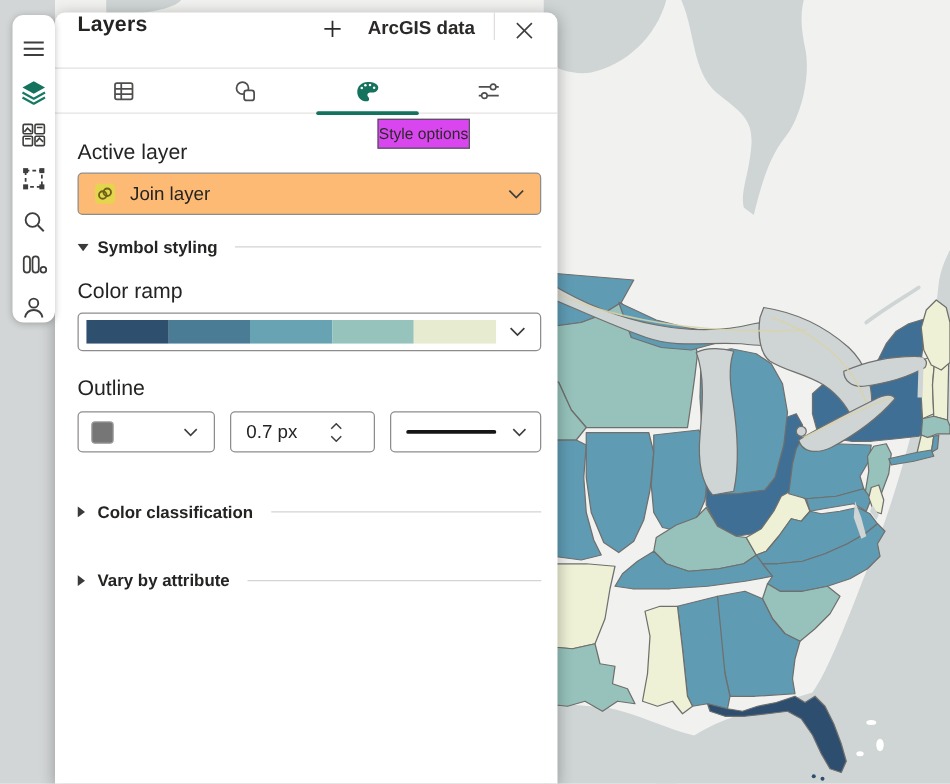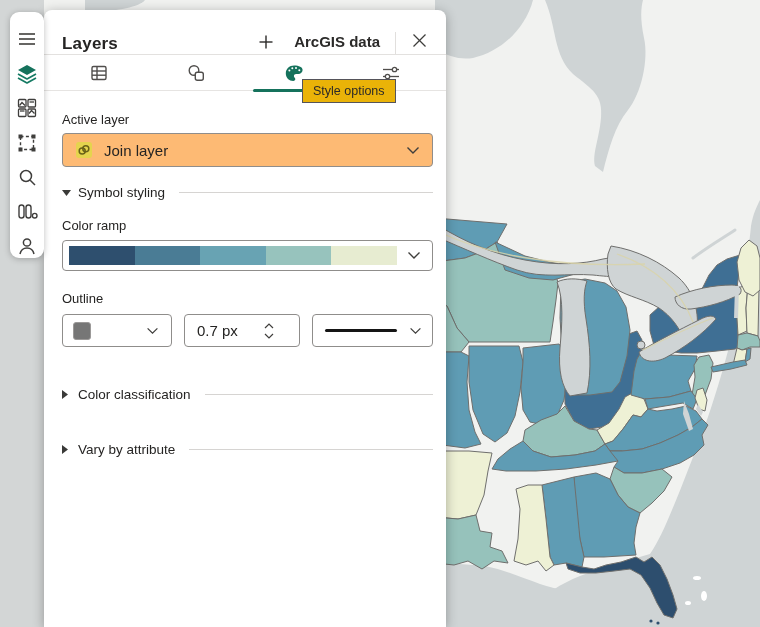--- a/index.html
+++ b/index.html
@@ -21,44 +21,44 @@
 
   
   .sidebar{position:absolute;left:10px;top:12px;width:34px;height:246px;background:#fff;
     border-radius:9px;box-shadow:0 1px 6px rgba(0,0,0,.25);display:flex;flex-direction:column;
     align-items:center;padding-top:15px;gap:11px;z-index:4}
   .sb-icon{width:24px;height:24px;display:flex;align-items:center;justify-content:center;cursor:pointer}
 
   
   .panel{position:absolute;left:44px;top:10px;width:402px;height:617px;background:#fff;
     border-radius:8px 8px 0 0;box-shadow:0 2px 12px rgba(0,0,0,.3);z-index:3}
-  .panel-header{height:45px;display:flex;align-items:flex-end;padding:0 13px 0 18px;border-bottom:1px solid #e3e1df}
+  .panel-header{height:45px;display:flex;align-items:flex-start;padding:0 13px 0 18px;border-bottom:1px solid #e3e1df}
   .panel-title{font-size:17px;font-weight:700;letter-spacing:.2px}
   .header-spacer{flex:1}
   .add-data{display:flex;align-items:center;gap:20px;font-size:15px;font-weight:700;color:#2b2a29;cursor:pointer;padding:4px 6px}
   .vrule{width:1px;height:22px;background:#e1dfdd;margin:0 9px}
   .close-btn{width:28px;height:28px;display:flex;align-items:center;justify-content:center;cursor:pointer}
 
   .tabs{height:36px;display:flex;border-bottom:1px solid #e6e4e2;padding:0 6px}
   .tab{flex:1;display:flex;align-items:center;justify-content:center;position:relative;cursor:pointer}
   .tab.active::after{content:"";position:absolute;left:50%;transform:translateX(-50%);bottom:-2px;
     width:82px;height:3px;background:var(--accent);border-radius:2px}
 
-  .tooltip{position:absolute;left:258px;top:69px;background:#eab308;border:1px solid #55545a;
-    font-size:12.5px;color:#2b2a29;padding:4px 10px;z-index:6;white-space:nowrap}
+  .tooltip{position:absolute;left:258px;top:85px;background:#d946ef;border:1px solid #55545a;
+    font-size:12.5px;color:#2b2a29;padding:4px 0;z-index:6;white-space:nowrap}
 
   .content{padding:0 13px 0 18px}
-  .field-label{font-size:13px;margin-top:21px}
+  .field-label{font-size:17px;margin-top:21px}
   .dropdown{margin-top:6px;height:34px;border:1px solid #8f8d8b;border-radius:4px;display:flex;
     align-items:center;padding:0 12px;gap:11px;cursor:pointer;background:#fdba74}
   .dd-value{font-size:15px}
   .dd-chevron{margin-left:auto;display:flex}
   .section-row{display:flex;align-items:center;margin-top:18px;cursor:pointer}
   .section-row .tri{width:14px;display:flex;justify-content:flex-start}
-  .section-label{font-size:13.5px;font-weight:400;margin-left:2px}
+  .section-label{font-size:13.5px;font-weight:700;margin-left:2px}
   .section-row .rule{flex:1;height:1px;background:#d6d4d2;margin-left:14px}
   .ramp-box{margin-top:7px;height:31px;border:1px solid #8f8d8b;border-radius:4px;display:flex;
     align-items:center;padding:0 11px 0 6px;gap:10px;cursor:pointer}
   .ramp-strip{flex:1;height:19px;display:flex;overflow:hidden}
   .ramp-seg{flex:1}
   .outline-row{display:flex;justify-content:space-between;margin-top:8px}
   .ctrl{height:33px;border:1px solid #8f8d8b;border-radius:4px;display:flex;align-items:center;cursor:pointer;background:#fff}
   .ctrl-color{width:110px;padding:0 12px 0 10px}
   .ctrl-width{width:116px;padding:0 25px 0 12px}
   .ctrl-style{width:121px;padding:0 10px 0 12px}

